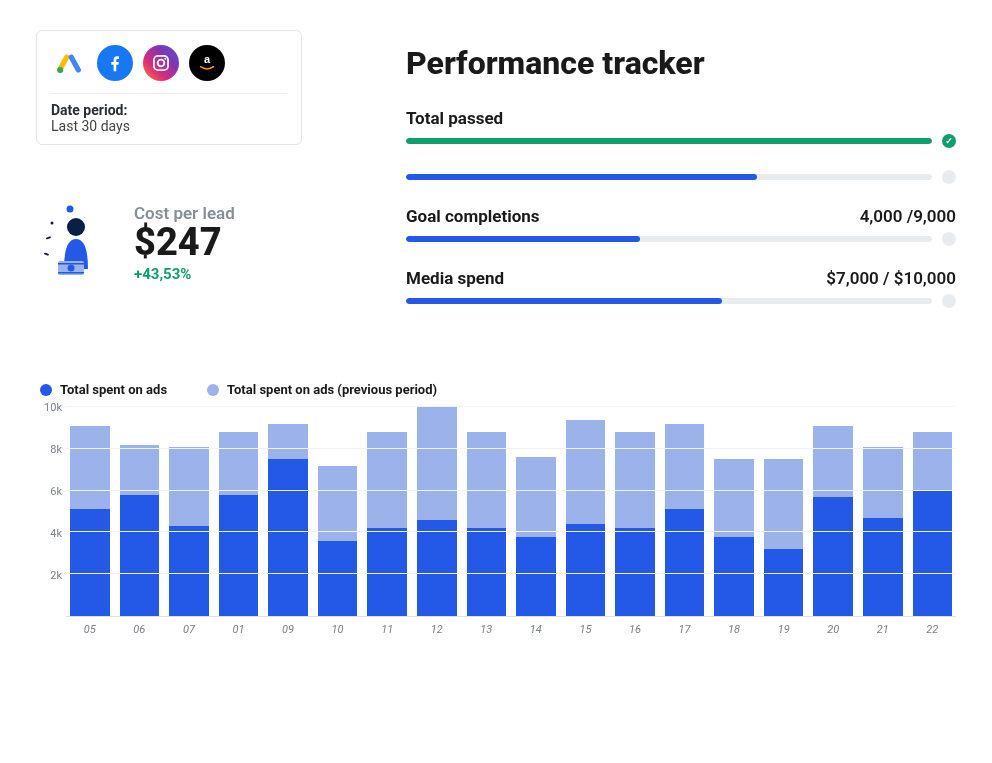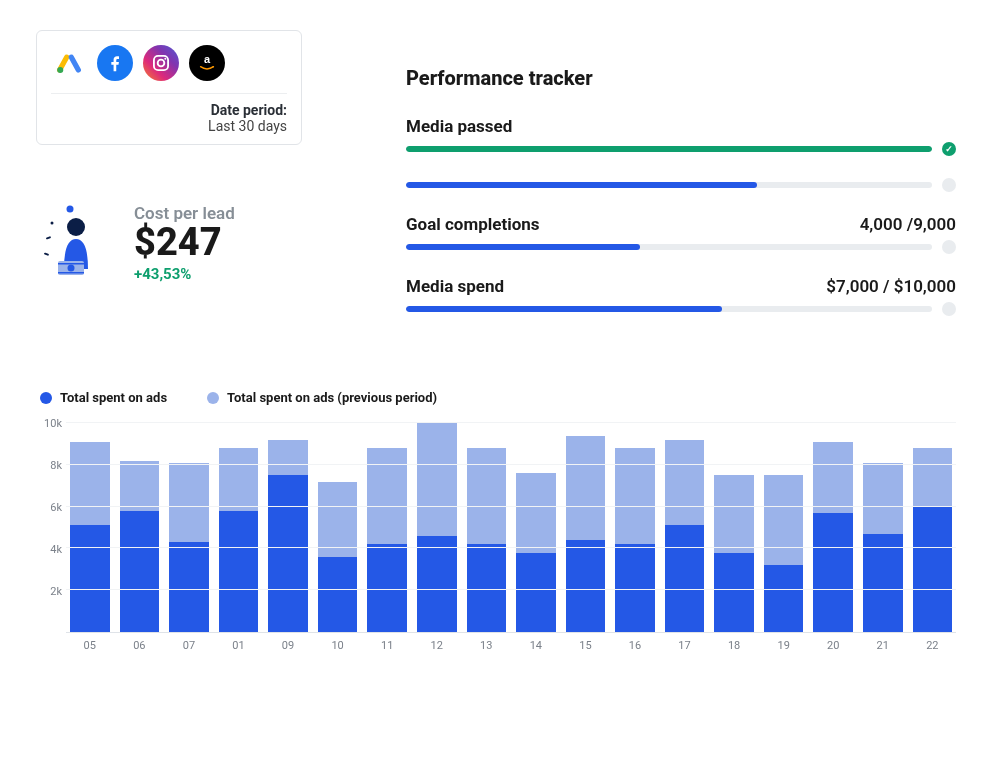--- a/index.html
+++ b/index.html
@@ -36,21 +36,21 @@
     display: flex;
     gap: 10px;
     padding-bottom: 12px;
     border-bottom: 1px solid #eceef0;
   }
   .brand-icon {
     width: 36px; height: 36px;
     border-radius: 50%;
     display: flex; align-items: center; justify-content: center;
   }
-  .date-period { padding-top: 8px; text-align: right; }
+  .date-period { padding-top: 8px; }
   .date-label { font-weight: 700; font-size: 14px; color: #2a2f36; }
   .date-value { font-size: 14px; color: #444; }
 
   .cpl {
     margin-top: 58px;
     display: flex;
     gap: 22px;
     align-items: flex-end;
     padding-left: 6px;
   }
@@ -58,24 +58,23 @@
   .cpl-meta { }
   .cpl-label { color: #868e96; font-size: 17px; font-weight: 600; }
   .cpl-value { font-size: 38px; font-weight: 800; color: #1a1a1a; line-height: 1.05; }
   .cpl-delta { color: #0e9f6e; font-weight: 700; font-size: 15px; margin-top: 2px; }
 
   .right-col {
     flex: 1;
     padding-top: 14px;
   }
   .pt-title {
-    font-size: 20px;
+    font-size: 32px;
     font-weight: 800;
     margin-bottom: 26px;
-    margin-top: 22px;
   }
   .metric {
     margin-bottom: 22px;
   }
   .metric-head {
     display: flex;
     justify-content: space-between;
     font-size: 17px;
     font-weight: 700;
     margin-bottom: 6px;
@@ -112,21 +111,21 @@
     margin-top: 52px;
   }
   .chart-title {
     font-size: 24px;
     font-weight: 800;
     margin-bottom: 20px;
   }
   .legend {
     display: flex; gap: 40px;
     font-size: 13px; font-weight: 700;
-    margin-bottom: 18px;
+    margin-bottom: 10px;
     padding-left: 4px;
   }
   .legend-item { display: flex; align-items: center; gap: 8px; }
   .legend-dot { width: 12px; height: 12px; border-radius: 50%; }
   .legend-dot.dark { background: #2458e6; }
   .legend-dot.light { background: #9bb3ea; }
 
   .chart-wrap {
     display: flex;
   }
@@ -173,20 +172,21 @@
     display: flex;
     flex-direction: column;
     justify-content: flex-end;
   }
   .seg-light { background: #9bb3ea; }
   .seg-dark { background: #2458e6; }
   .x-axis {
     display: flex;
     gap: 10px;
     padding: 6px 4px 0 34px;
+    font-style: italic;
   }
   .x-tick {
     flex: 1;
     text-align: center;
     font-size: 11px;
     color: #7b818a;
   }
 </style>
 </head>
 <body>
@@ -255,21 +255,21 @@
           <div class="cpl-delta">+43,53%</div>
         </div>
       </div>
     </div>
 
     <div class="right-col">
       <div class="pt-title">Performance tracker</div>
       <div id="metrics-list">
           <div class="metric">
             <div class="metric-head">
-              <span>Media passed</span>
+              <span>Total passed</span>
               <span class="val"></span>
             </div>
             <div class="bar-row">
               <div class="bar">
                 <div class="bar-fill green" style="width: 100%;"></div>
               </div>
               <div class="end-dot check">✓</div>
             </div>
           </div>
           <div class="metric">

